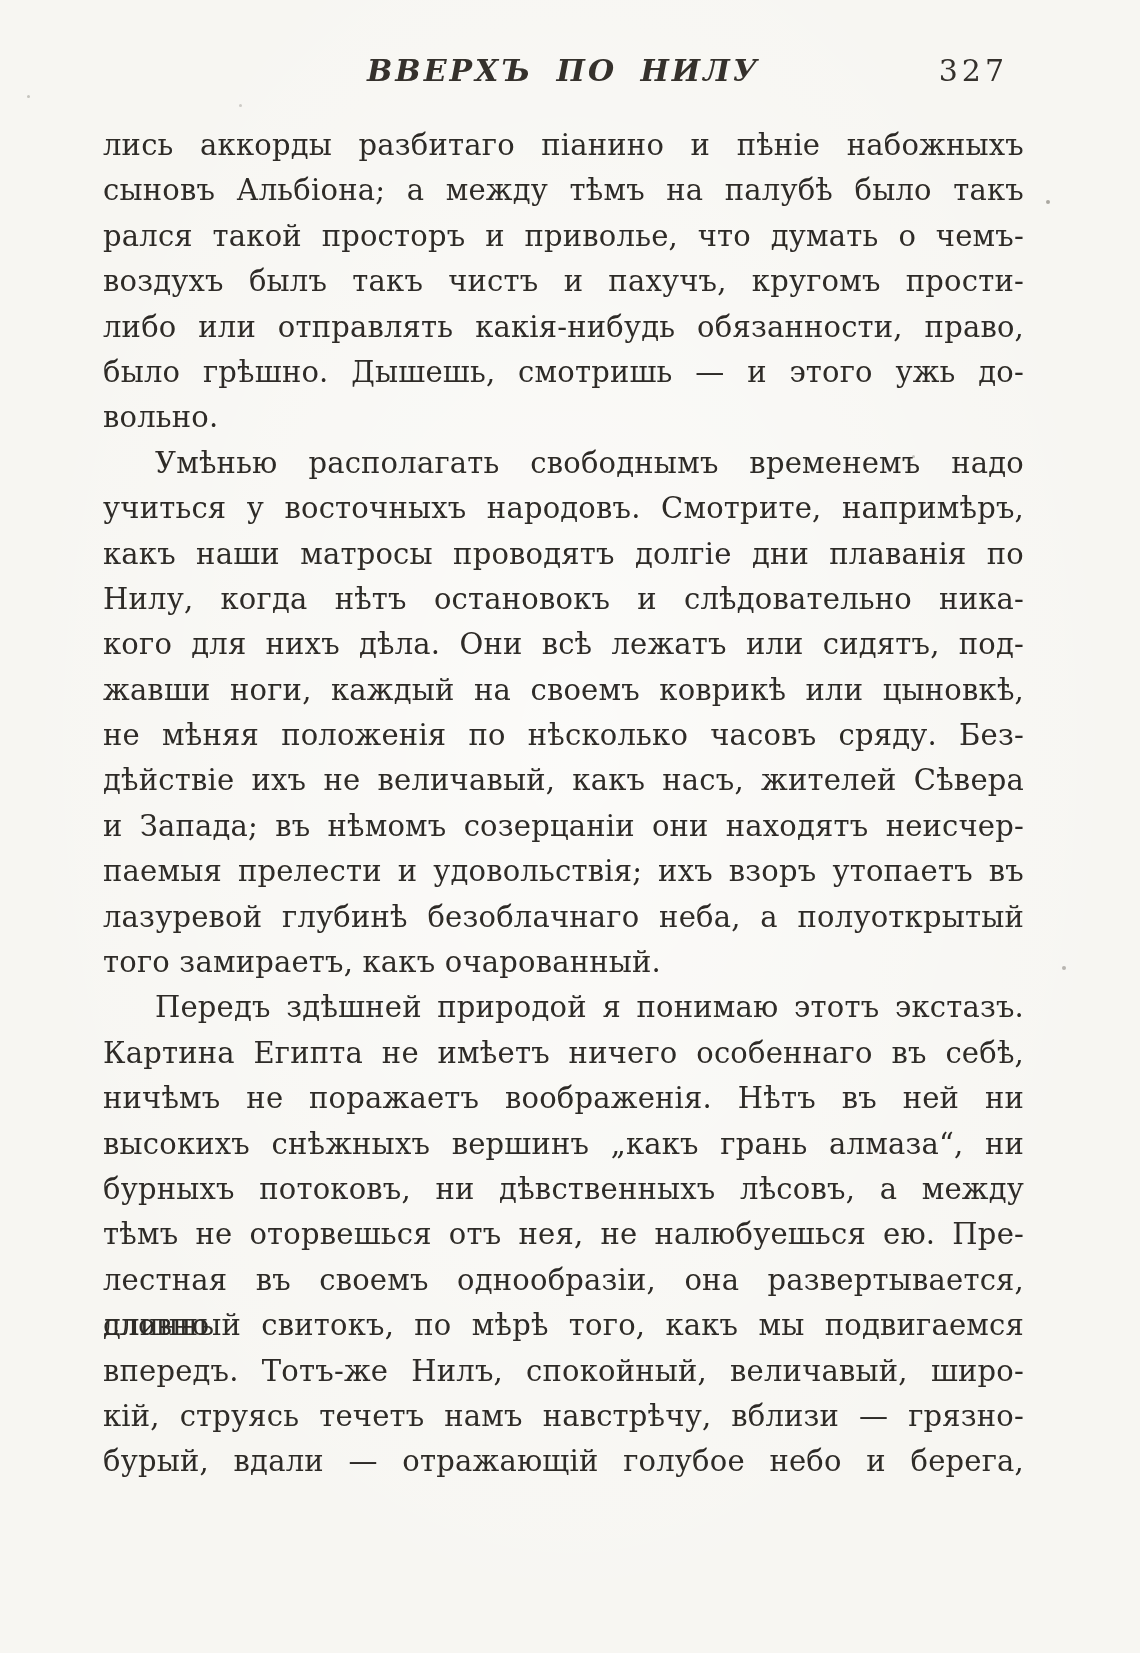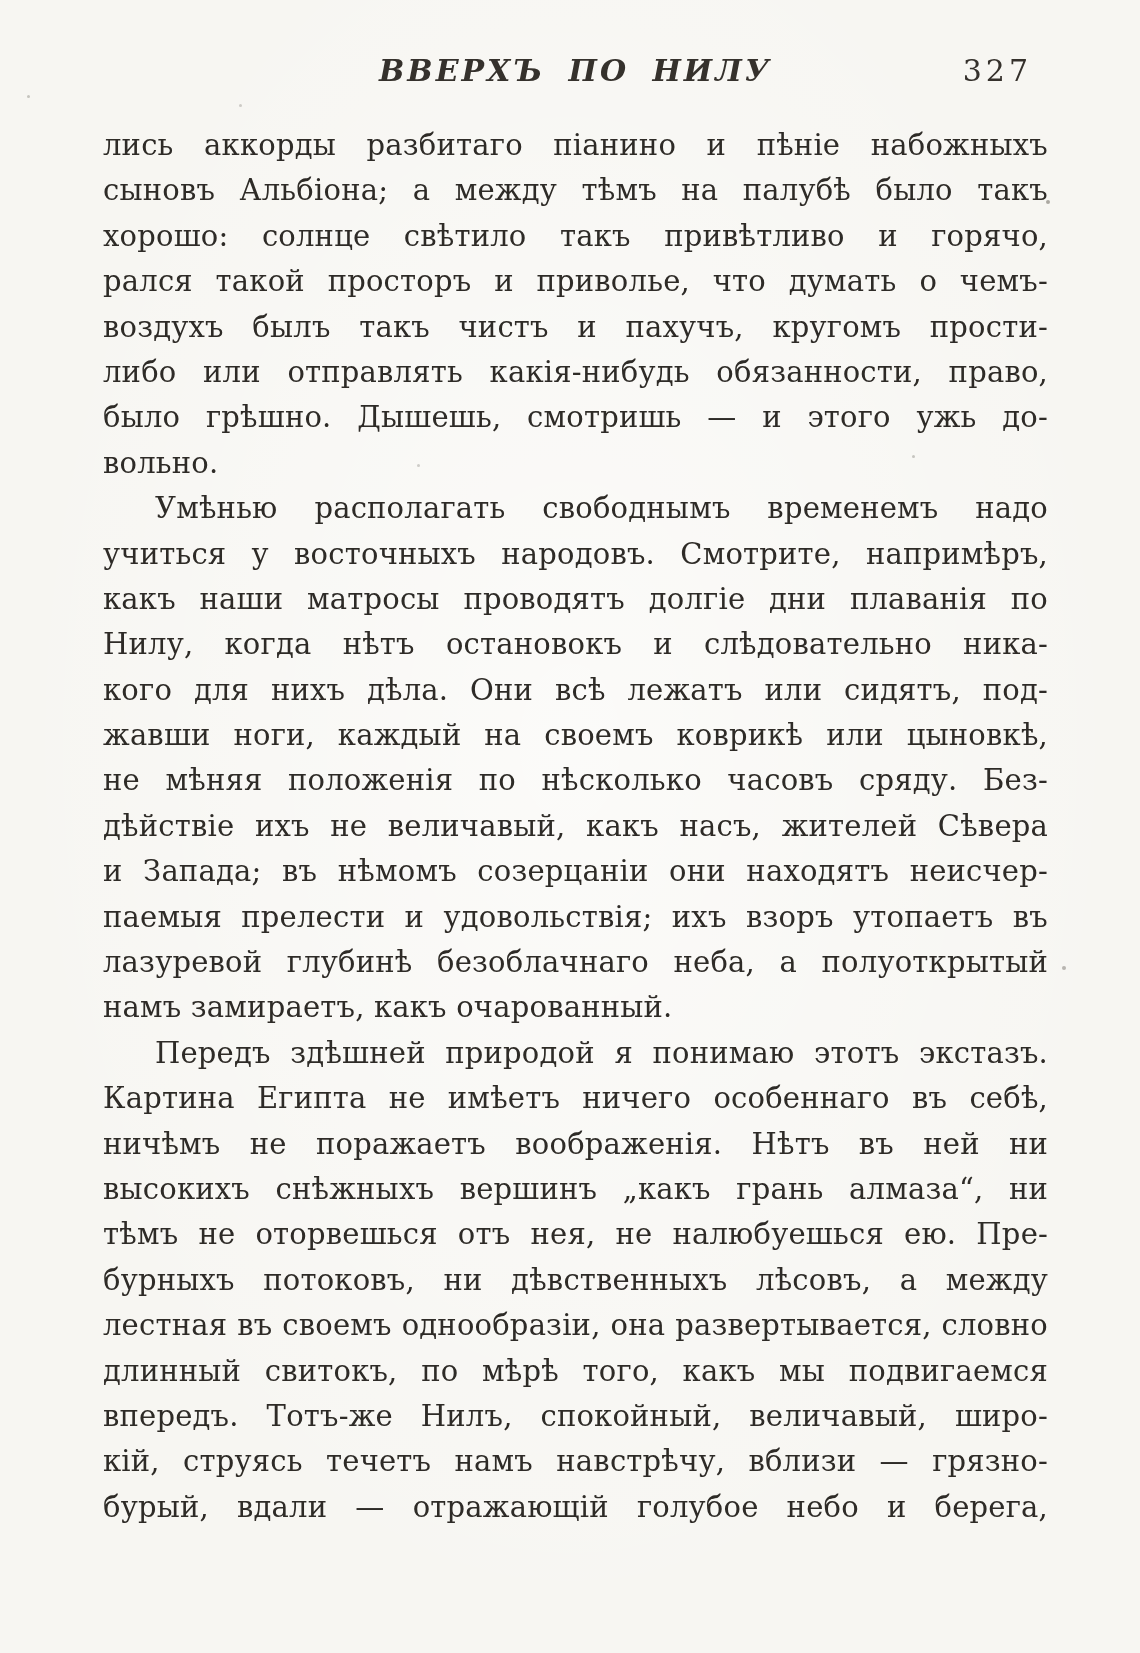--- a/index.html
+++ b/index.html
@@ -13,21 +13,21 @@
     overflow: hidden;
     position: relative;
     font-family: "DejaVu Serif", "Liberation Serif", serif;
     color: #2e2b27;
   }
   .page {
     position: relative;
     width: 1140px;
     height: 1653px;
     box-sizing: border-box;
-    padding: 45px 92px 0 103px;
+    padding: 45px 116px 0 103px;
     background:
       radial-gradient(ellipse at 50% 45%, rgba(255,255,255,0.55) 0%, rgba(255,255,255,0) 70%),
       #f7f6f2;
   }
   .header {
     position: relative;
     height: 58px;
     margin-bottom: 20px;
   }
   .running-title {
@@ -81,44 +81,43 @@
 <div class="page">
 
   <div class="header">
     <div class="running-title">ВВЕРХЪ ПО НИЛУ</div>
     <div class="page-number">327</div>
   </div>
 
   <div class="body-text">
       <div class="line">лись аккорды разбитаго піанино и пѣніе набожныхъ</div>
       <div class="line">сыновъ Альбіона; а между тѣмъ на палубѣ было такъ</div>
-      <div class="line">хорошо: солнце свѣтило такъ привѣтливо и горячо,</div>
       <div class="line">рался такой просторъ и приволье, что думать о чемъ-</div>
       <div class="line">воздухъ былъ такъ чистъ и пахучъ, кругомъ прости-</div>
       <div class="line">либо или отправлять какія-нибудь обязанности, право,</div>
       <div class="line">было грѣшно. Дышешь, смотришь — и этого ужь до-</div>
       <div class="line flush">вольно.</div>
       <div class="line indent">Умѣнью располагать свободнымъ временемъ надо</div>
       <div class="line">учиться у восточныхъ народовъ. Смотрите, напримѣръ,</div>
       <div class="line">какъ наши матросы проводятъ долгіе дни плаванія по</div>
       <div class="line">Нилу, когда нѣтъ остановокъ и слѣдовательно ника-</div>
       <div class="line">кого для нихъ дѣла. Они всѣ лежатъ или сидятъ, под-</div>
       <div class="line">жавши ноги, каждый на своемъ коврикѣ или цыновкѣ,</div>
       <div class="line">не мѣняя положенія по нѣсколько часовъ сряду. Без-</div>
       <div class="line">дѣйствіе ихъ не величавый, какъ насъ, жителей Сѣвера</div>
       <div class="line">и Запада; въ нѣмомъ созерцаніи они находятъ неисчер-</div>
       <div class="line">паемыя прелести и удовольствія; ихъ взоръ утопаетъ въ</div>
       <div class="line">лазуревой глубинѣ безоблачнаго неба, а полуоткрытый</div>
-      <div class="line flush">намъ замираетъ, какъ очарованный.</div>
+      <div class="line flush">того замираетъ, какъ очарованный.</div>
       <div class="line indent">Передъ здѣшней природой я понимаю этотъ экстазъ.</div>
       <div class="line">Картина Египта не имѣетъ ничего особеннаго въ себѣ,</div>
       <div class="line">ничѣмъ не поражаетъ воображенія. Нѣтъ въ ней ни</div>
       <div class="line">высокихъ снѣжныхъ вершинъ „какъ грань алмаза“, ни</div>
+      <div class="line">бурныхъ потоковъ, ни дѣвственныхъ лѣсовъ, а между</div>
       <div class="line">тѣмъ не оторвешься отъ нея, не налюбуешься ею. Пре-</div>
-      <div class="line">бурныхъ потоковъ, ни дѣвственныхъ лѣсовъ, а между</div>
       <div class="line">лестная въ своемъ однообразіи, она развертывается, словно</div>
       <div class="line">длинный свитокъ, по мѣрѣ того, какъ мы подвигаемся</div>
       <div class="line">впередъ. Тотъ-же Нилъ, спокойный, величавый, широ-</div>
       <div class="line">кій, струясь течетъ намъ навстрѣчу, вблизи — грязно-</div>
       <div class="line">бурый, вдали — отражающій голубое небо и берега,</div>
     </div>
 
   <div class="speck" style="left:1046px; top:200px; width:4px; height:4px; opacity:.55;"></div>
   <div class="speck" style="left:27px; top:95px; width:3px; height:3px; opacity:.35;"></div>
   <div class="speck" style="left:239px; top:104px; width:3px; height:3px; opacity:.3;"></div>

